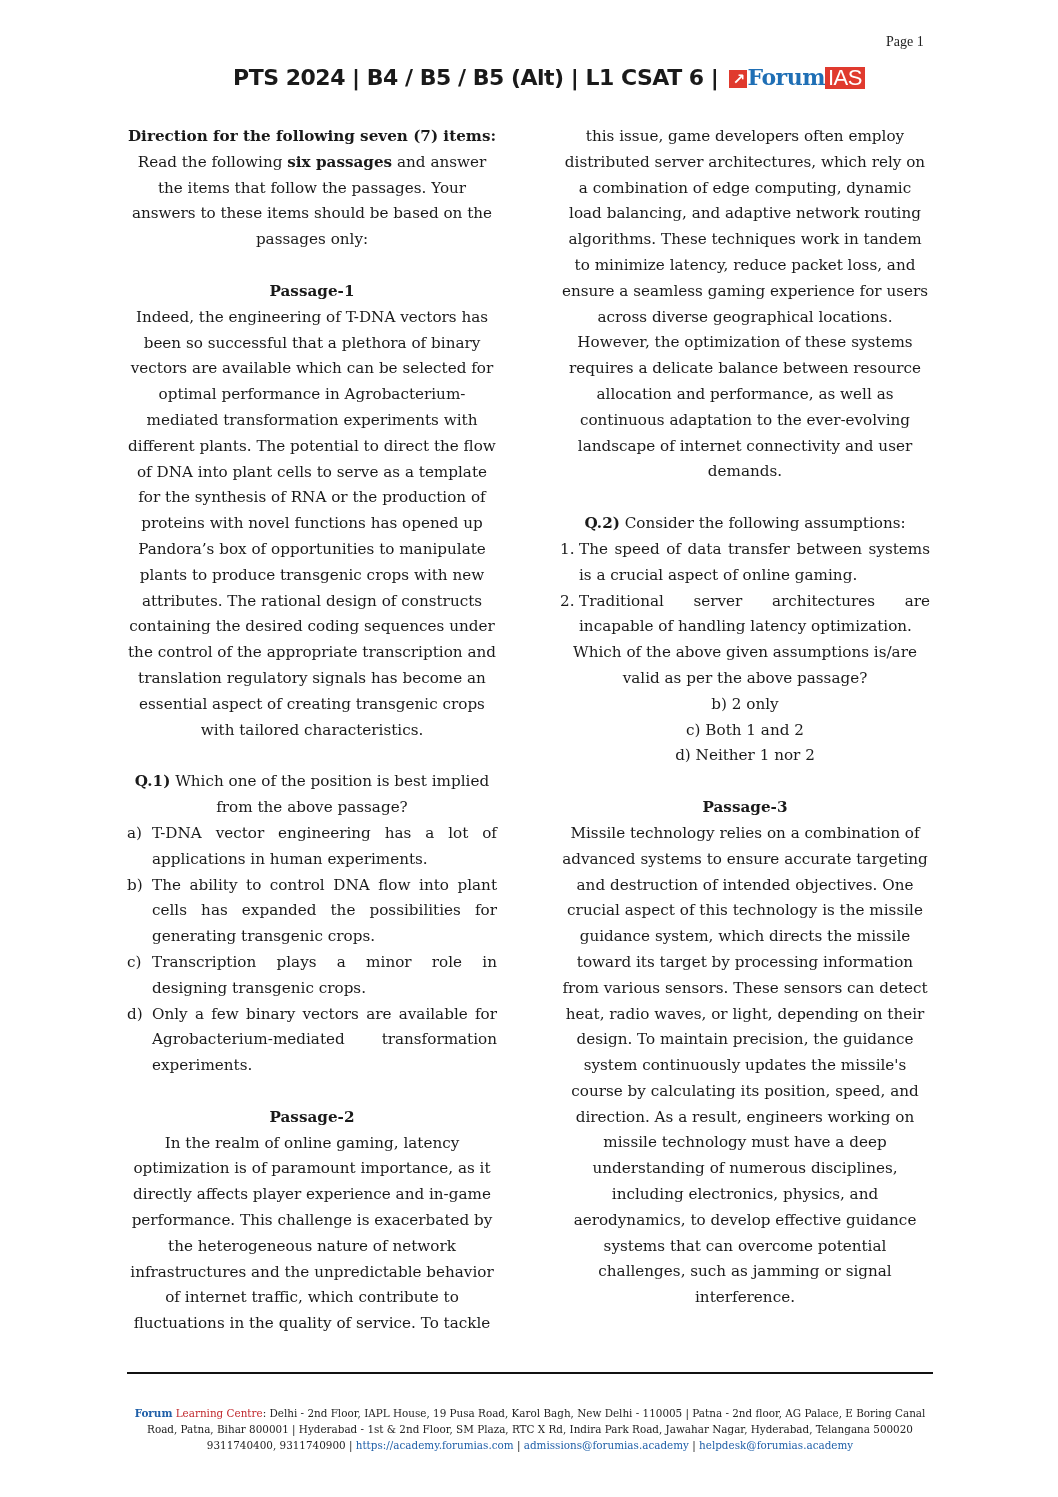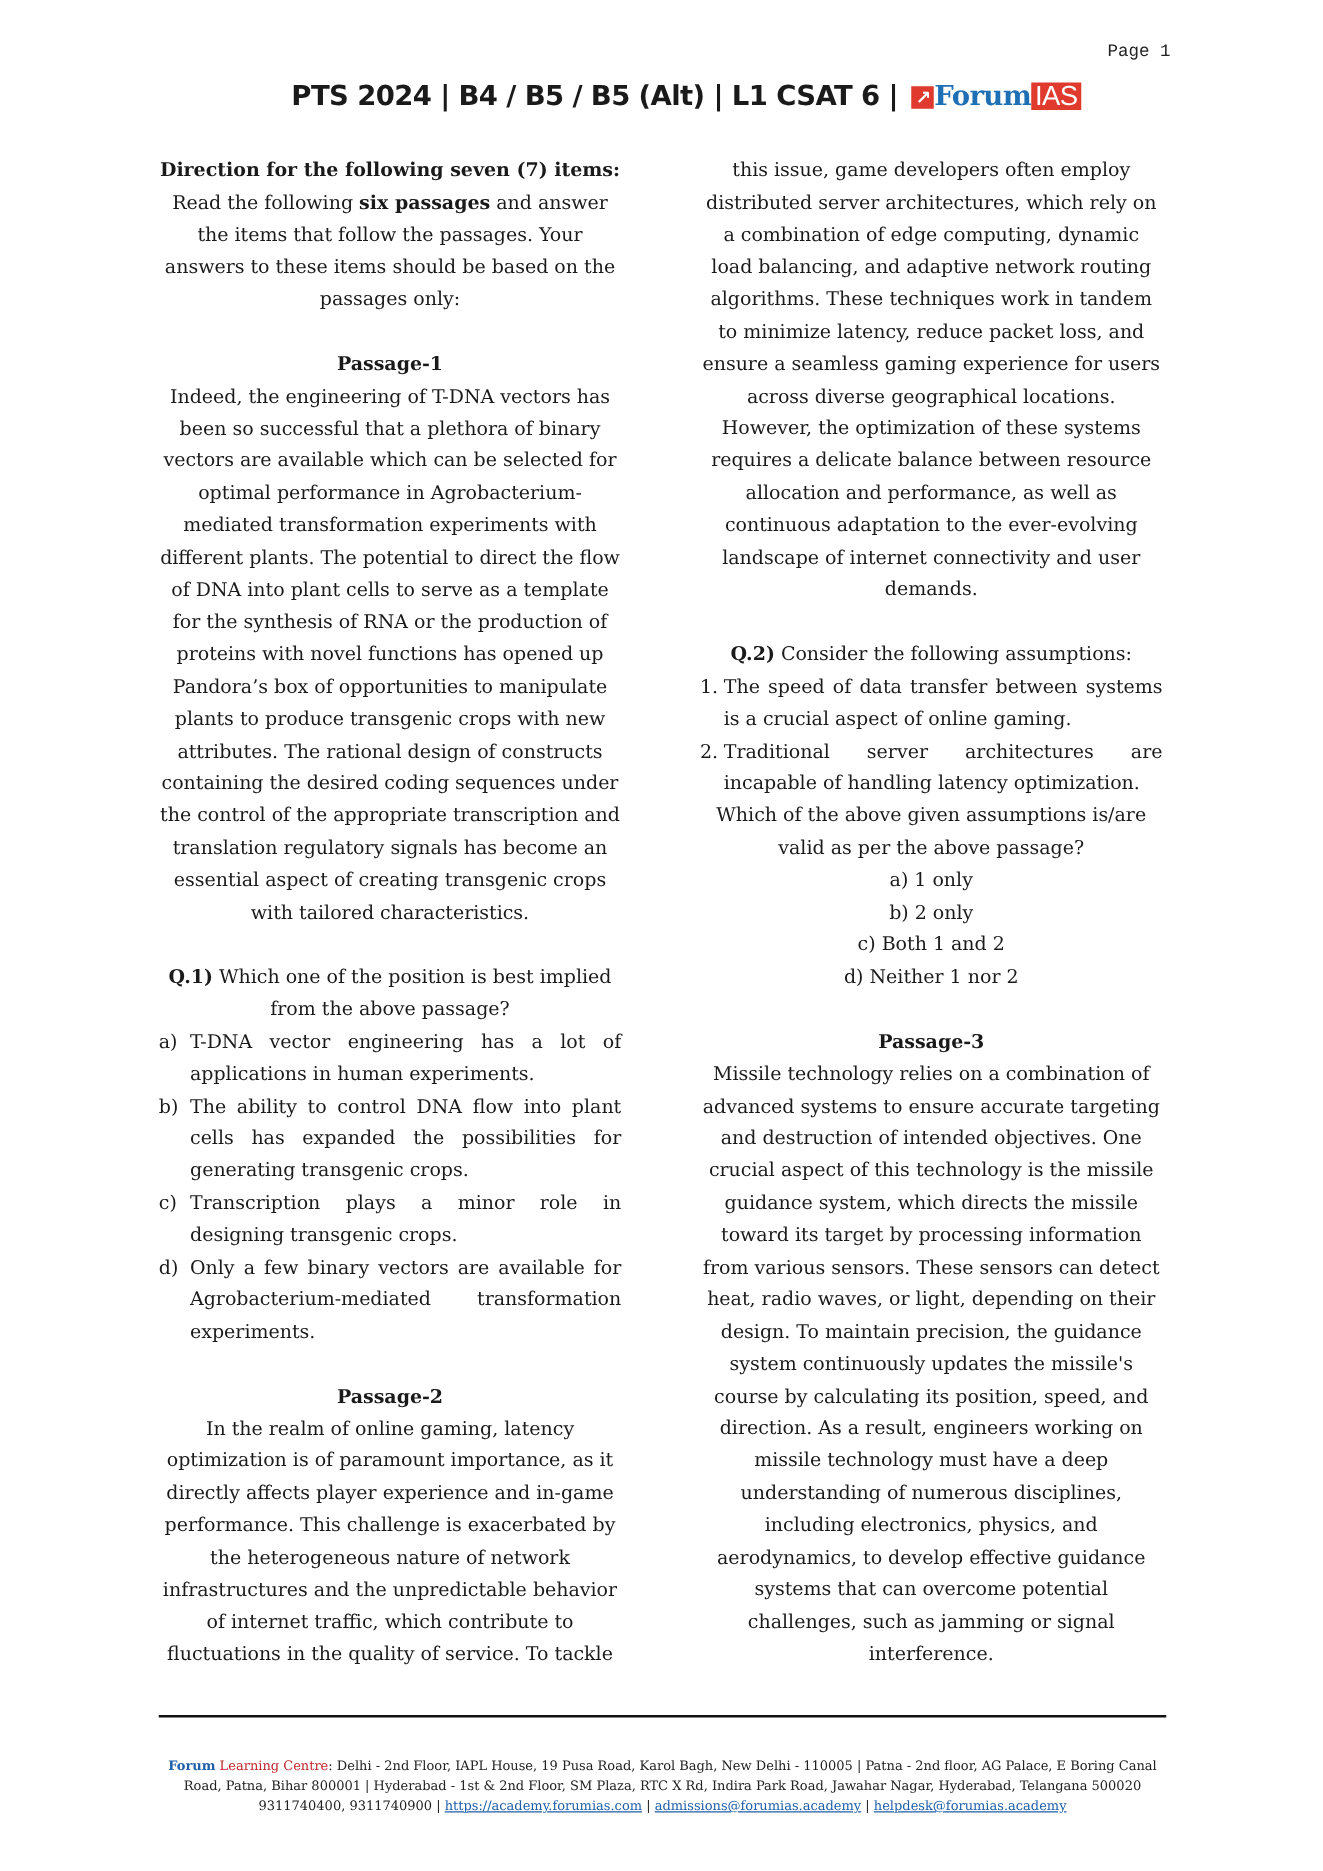--- a/index.html
+++ b/index.html
@@ -1,17 +1,17 @@
 <!DOCTYPE html>
 <html><head>
 <meta charset="utf-8">
 <style>
   html, body { margin: 0; padding: 0; background: #ffffff; }
   body { width: 1058px; height: 1497px; position: relative; overflow: hidden; color: #1a1a1a; }
-  .page-num { position: absolute; top: 34px; left: 886px; font-family: Liberation Mono, monospace; font-size: 14px; color: #222; }
+  .page-num { position: absolute; top: 34px; left: 886px; font-family: Liberation Serif, serif; font-size: 14px; color: #222; }
   .header { position: absolute; top: 64px; left: 0; width: 1058px; text-align: center; font-family: "DejaVu Sans", sans-serif; font-weight: bold; font-size: 22px; letter-spacing: -0.5px; margin-left: 20px; }
   .header .logo { display: inline-block; vertical-align: baseline; margin-left: 4px; }
   .logo-arrow { display: inline-block; width: 18px; height: 18px; background: #e03a2e; color: #fff; font-size: 15px; line-height: 18px; text-align: center; vertical-align: 1px; }
   .logo-forum { font-family: "DejaVu Serif", serif; color: #1f6fb5; font-weight: bold; font-size: 22px; }
   .logo-ias { display: inline-block; background: #e03a2e; color: #fff; font-family: "Liberation Sans", sans-serif; font-weight: normal; font-size: 22px; padding: 0 3px; line-height: 22px; }
   .col { position: absolute; top: 124px; width: 370px; font-family: "DejaVu Serif", serif; font-size: 15.2px; line-height: 25.8px; text-align: justify; }
   .col.left { left: 127px; }
   .col.right { left: 560px; }
   .col p { margin: 0; text-align: center; }
   .gap { height: 26px; }
@@ -20,21 +20,21 @@
   .opt { display: flex; }
   .opt .lbl { flex: 0 0 25px; }
   .opt .txt { flex: 1; text-align: justify; }
   .num { display: flex; }
   .num .lbl { flex: 0 0 19px; }
   .num .txt { flex: 1; text-align: justify; }
   .footer-rule { position: absolute; top: 1372px; left: 127px; width: 806px; height: 2px; background: #111; }
   .footer { position: absolute; top: 1377px; left: 127px; width: 806px; font-family: "DejaVu Serif", serif; font-size: 10.4px; line-height: 16px; text-align: center; color: #222; margin-top: 28px; }
   .f-forum { color: #1f5fa8; font-weight: bold; }
   .f-lc { color: #c0282d; }
-  .footer a { color: #1f5fa8; text-decoration: underline; }
+  .footer a { color: #1f5fa8; }
 </style>
 </head>
 <body>
 
 <div class="page-num">Page 1</div>
 
 <div class="header">
   <span>PTS 2024 | B4 / B5 / B5 (Alt) | L1 CSAT 6 |</span>
   <span class="logo">
     <span class="logo-arrow">↗</span><span class="logo-forum">Forum</span><span class="logo-ias">IAS</span>
@@ -76,21 +76,20 @@
   <p><b>Q.2)</b><span> Consider the following assumptions:</span></p>
   <div class="num">
       <span class="lbl">1.</span>
       <span class="txt">The speed of data transfer between systems is a crucial aspect of online gaming.</span>
     </div>
   <div class="num">
       <span class="lbl">2.</span>
       <span class="txt">Traditional server architectures are incapable of handling latency optimization.</span>
     </div>
   <p>Which of the above given assumptions is/are valid as per the above passage?</p>
-  <p>a) 1 only</p>
   <p>b) 2 only</p>
   <p>c) Both 1 and 2</p>
   <p>d) Neither 1 nor 2</p>
   <div class="gap"></div>
   <p class="center-head">Passage-3</p>
   <p>Missile technology relies on a combination of advanced systems to ensure accurate targeting and destruction of intended objectives. One crucial aspect of this technology is the missile guidance system, which directs the missile toward its target by processing information from various sensors. These sensors can detect heat, radio waves, or light, depending on their design. To maintain precision, the guidance system continuously updates the missile's course by calculating its position, speed, and direction. As a result, engineers working on missile technology must have a deep understanding of numerous disciplines, including electronics, physics, and aerodynamics, to develop effective guidance systems that can overcome potential challenges, such as jamming or signal interference.</p>
 </div>
 
 <div class="footer-rule"></div>
 <div class="footer">

